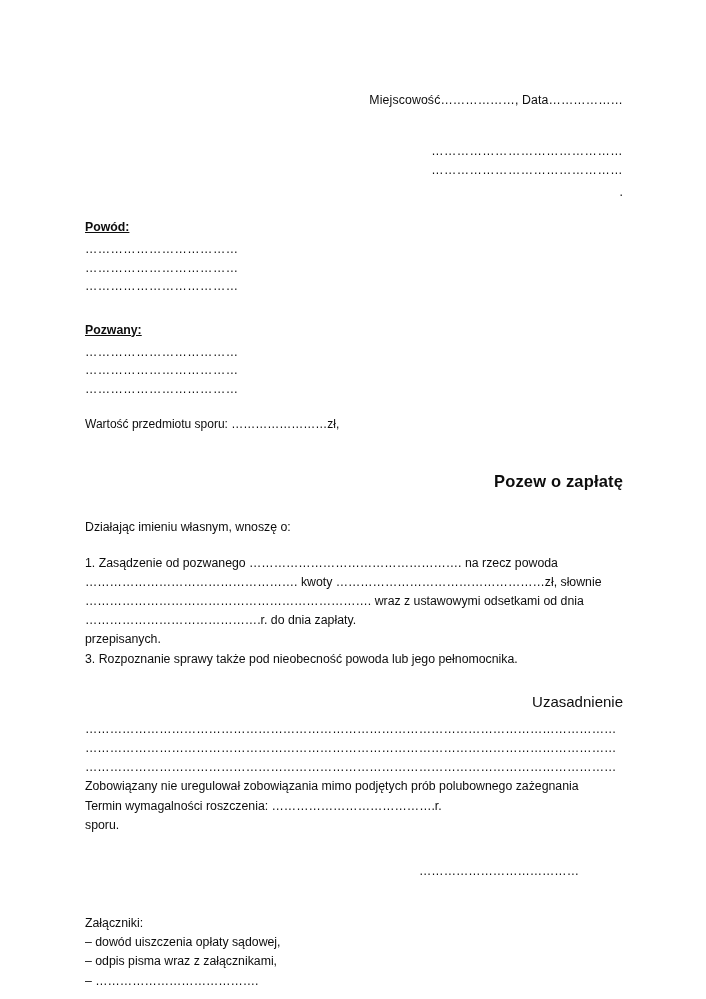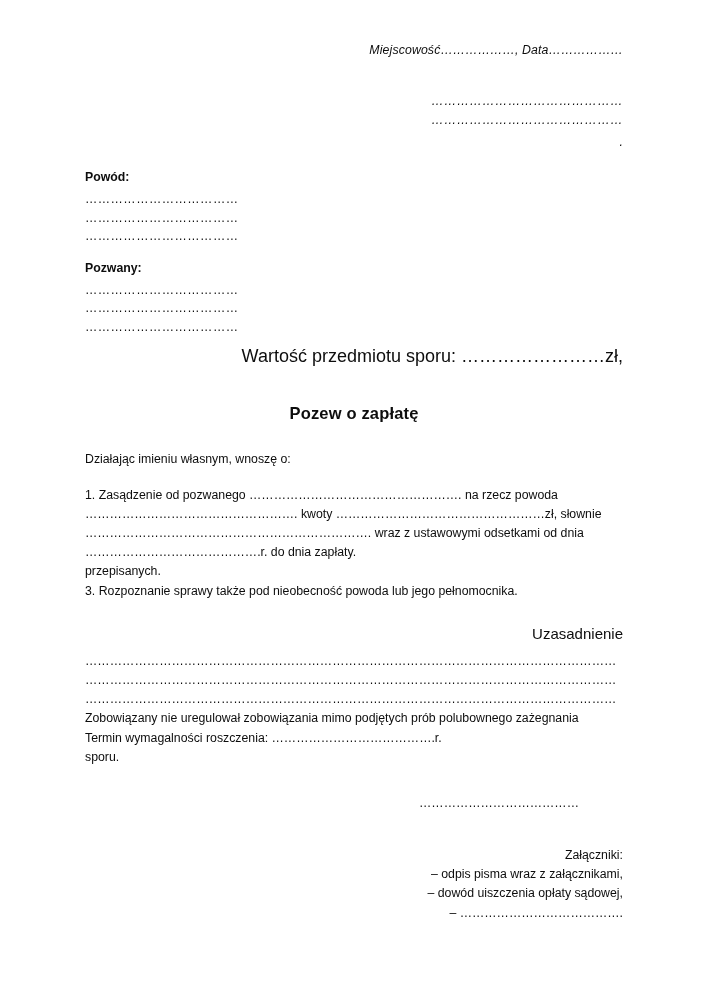--- a/index.html
+++ b/index.html
@@ -27,22 +27,21 @@
 
   .doc {
     position: absolute;
     left: 85px;
     top: 0;
     width: 538px;
   }
 
   
   .header-block {
-    padding-top: 42px;
-    font-style: italic;
+    padding-top: 92px;
   }
   .header-line-city {
     text-align: right;
     font-size: 12.3px;
     line-height: 17px;
     letter-spacing: 0.01em;
     white-space: nowrap;
   }
   .addr-lines {
     margin-top: 33px;
@@ -62,47 +61,47 @@
 
   
   .party-block {
     margin-top: 15px;
   }
   .party-label {
     font-size: 12.3px;
     font-weight: bold;
     line-height: 20px;
     margin-bottom: 3px;
+    text-decoration: underline;
   }
   .party-block .dots-line {
     display: block;
     font-size: 12.3px;
     line-height: 18.5px;
     letter-spacing: 0.04em;
   }
   .party-block.second {
-    margin-top: 12px;
+    margin-top: 24px;
   }
 
   
   .value-block {
-    margin-top: 12px;
-    font-size: 18px;
+    margin-top: 18px;
+    font-size: 12px;
     line-height: 17.5px;
-    text-align: right;
   }
   .value-block .vline {
     display: block;
     white-space: nowrap;
   }
 
   
   .doc-title {
     margin-top: 36px;
-    text-align: center;
+    text-align: right;
     font-size: 16.5px;
     font-weight: bold;
     line-height: 22px;
     letter-spacing: 0.01em;
   }
 
   
   .intro {
     margin-top: 26px;
     font-size: 12.3px;
@@ -152,21 +151,21 @@
     font-size: 12.3px;
     line-height: 18px;
     padding-left: 290px;
   }
 
   .attachments {
     margin-top: 34px;
     font-size: 12.3px;
     line-height: 19.2px;
   }
-  .attachments .aline { display: block; white-space: nowrap; text-align: right; }
+  .attachments .aline { display: block; white-space: nowrap; }
 </style>
 </head>
 <body>
 
 <div class="page">
   <div class="doc">
 
     <div class="header-block">
       <div class="header-line-city">Miejscowość………………, Data………………</div>
 
@@ -219,19 +218,19 @@
     <div class="uzas-text">
       <span class="bline">Zobowiązany nie uregulował zobowiązania mimo podjętych prób polubownego zażegnania</span>
       <span class="bline">Termin wymagalności roszczenia: ………………………………….r.</span>
       <span class="bline">sporu.</span>
     </div>
 
     <div class="signature-row">…………………………………</div>
 
     <div class="attachments">
       <span class="aline">Załączniki:</span>
+      <span class="aline">– dowód uiszczenia opłaty sądowej,</span>
       <span class="aline">– odpis pisma wraz z załącznikami,</span>
-      <span class="aline">– dowód uiszczenia opłaty sądowej,</span>
       <span class="aline">– ………………………………….</span>
     </div>
 
   </div>
 </div>
 
 </body></html>

